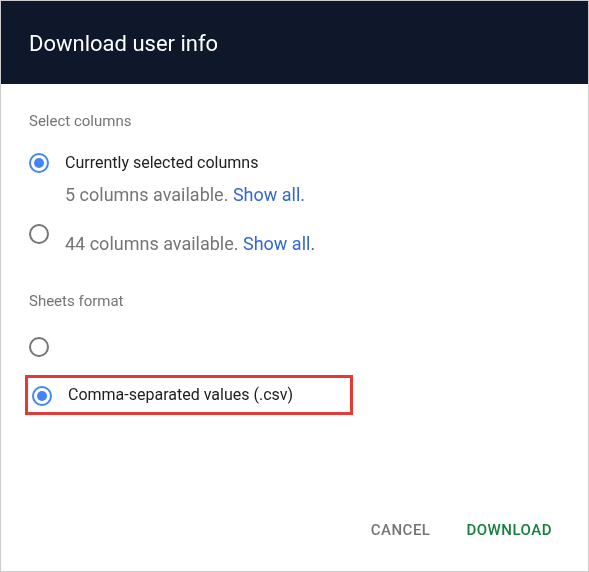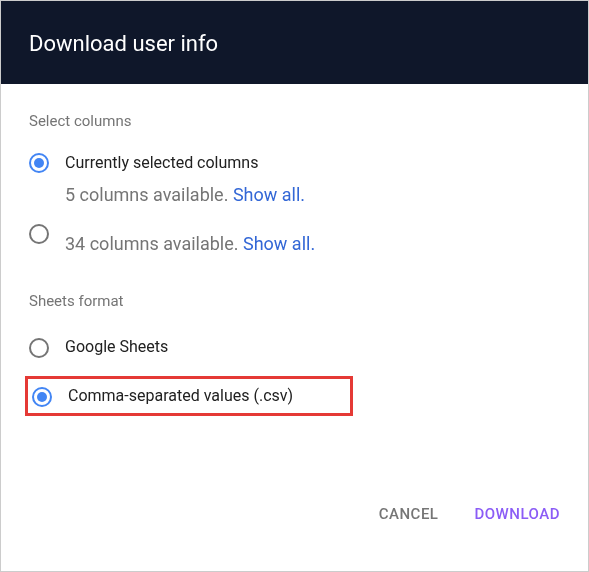--- a/index.html
+++ b/index.html
@@ -98,42 +98,42 @@
       margin-bottom: 10px;
       display: inline-flex;
       align-items: center;
       width: 328px;
     }
     .highlight-box .radio-circle {
       margin-left: 4px;
     }
     .dialog-footer {
       position: absolute;
-      bottom: 16px;
+      bottom: 0;
       right: 0;
-      padding: 20px 24px 24px 0;
+      padding: 20px 32px 24px 0;
       display: flex;
       gap: 28px;
       align-items: center;
     }
     .btn {
       background: none;
       border: none;
       font-size: 15px;
       font-weight: 500;
       letter-spacing: 0.5px;
       cursor: pointer;
       padding: 8px 4px;
       font-family: inherit;
     }
     .btn-cancel {
       color: #757575;
     }
     .btn-download {
-      color: #8b5cf6;
+      color: #15803d;
     }
   </style>
 </head>
 <body>
 
 <div class="dialog-header">
   <span>Download user info</span>
 </div>
 
 <div class="dialog-body">
@@ -149,34 +149,33 @@
         <div class="radio-sublabel">
           <span>5 columns available. </span><span class="show-all-link">Show all.</span>
         </div>
       </div>
     </div>
 
     <div class="radio-option">
       <div class="radio-circle"></div>
       <div class="radio-content">
         <div class="radio-sublabel">
-          <span>34 columns available. </span><span class="show-all-link">Show all.</span>
+          <span>44 columns available. </span><span class="show-all-link">Show all.</span>
         </div>
       </div>
     </div>
 
   </div>
 
   <div class="section-label">Sheets format</div>
 
   <div class="format-group">
 
     <div class="format-option">
       <div class="radio-circle"></div>
-      <div class="radio-label">Google Sheets</div>
     </div>
 
     <div class="highlight-box">
       <div class="radio-circle selected"></div>
       <div class="radio-label">Comma-separated values (.csv)</div>
     </div>
 
   </div>
 
 </div>

